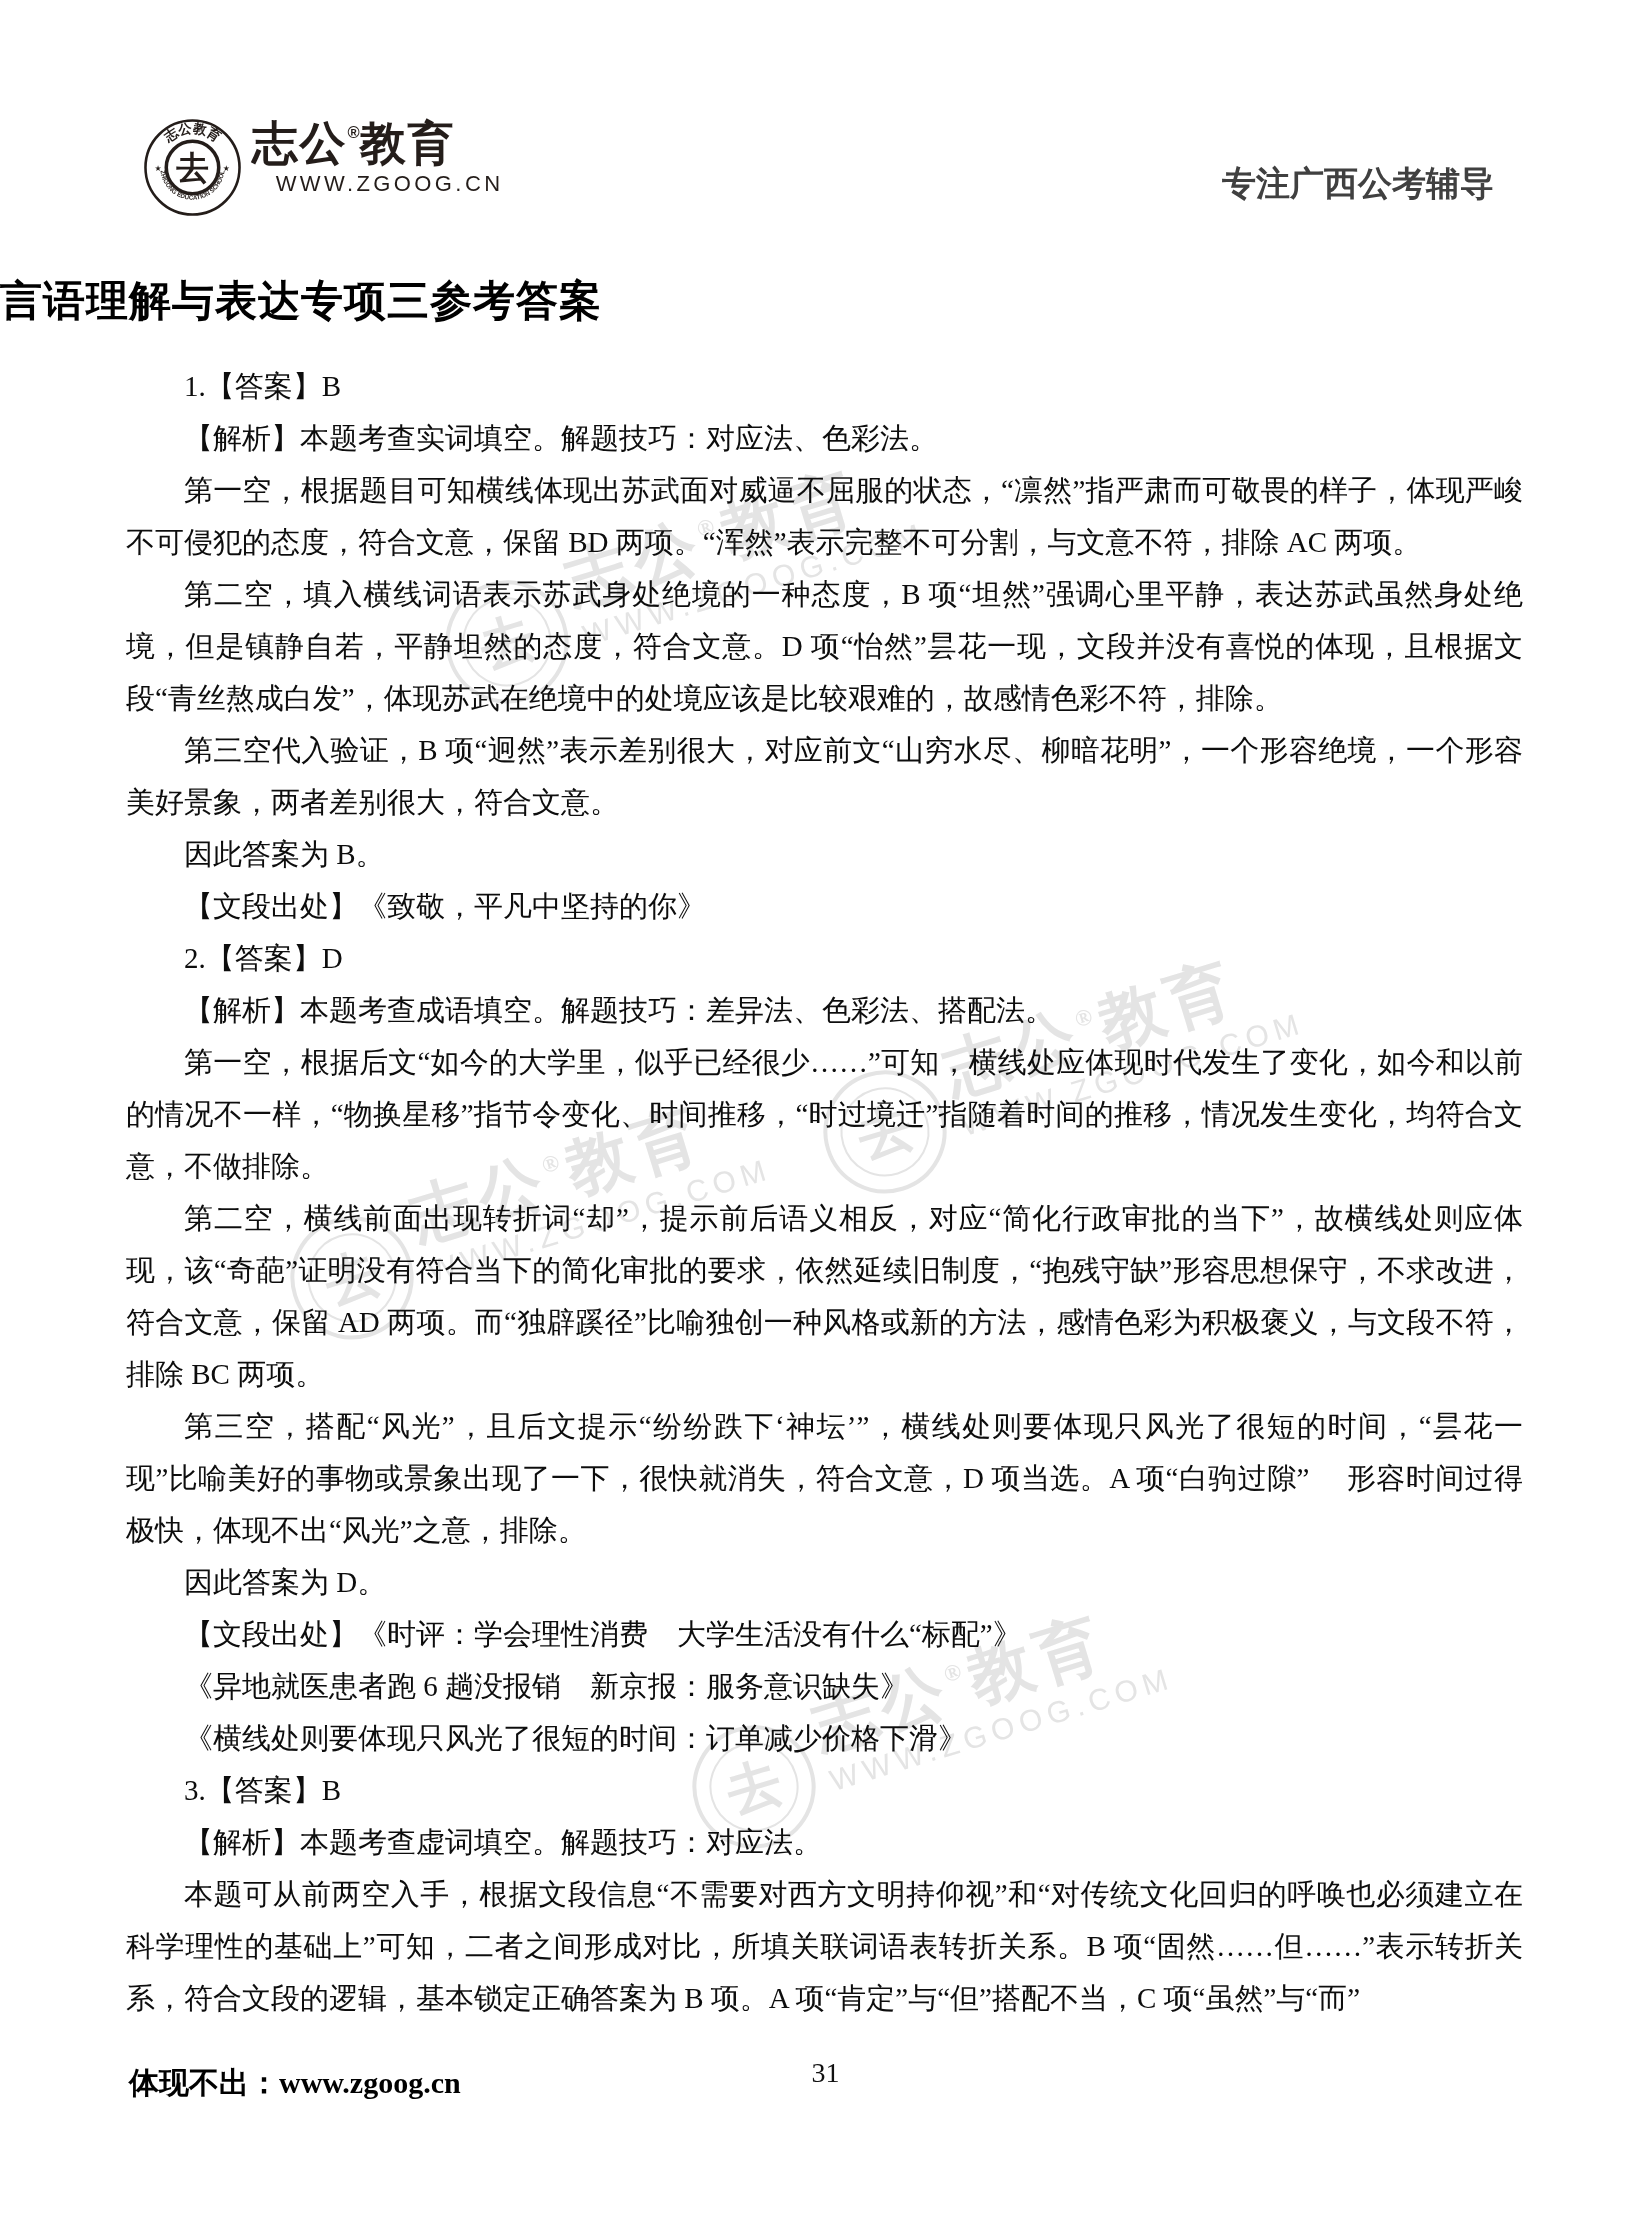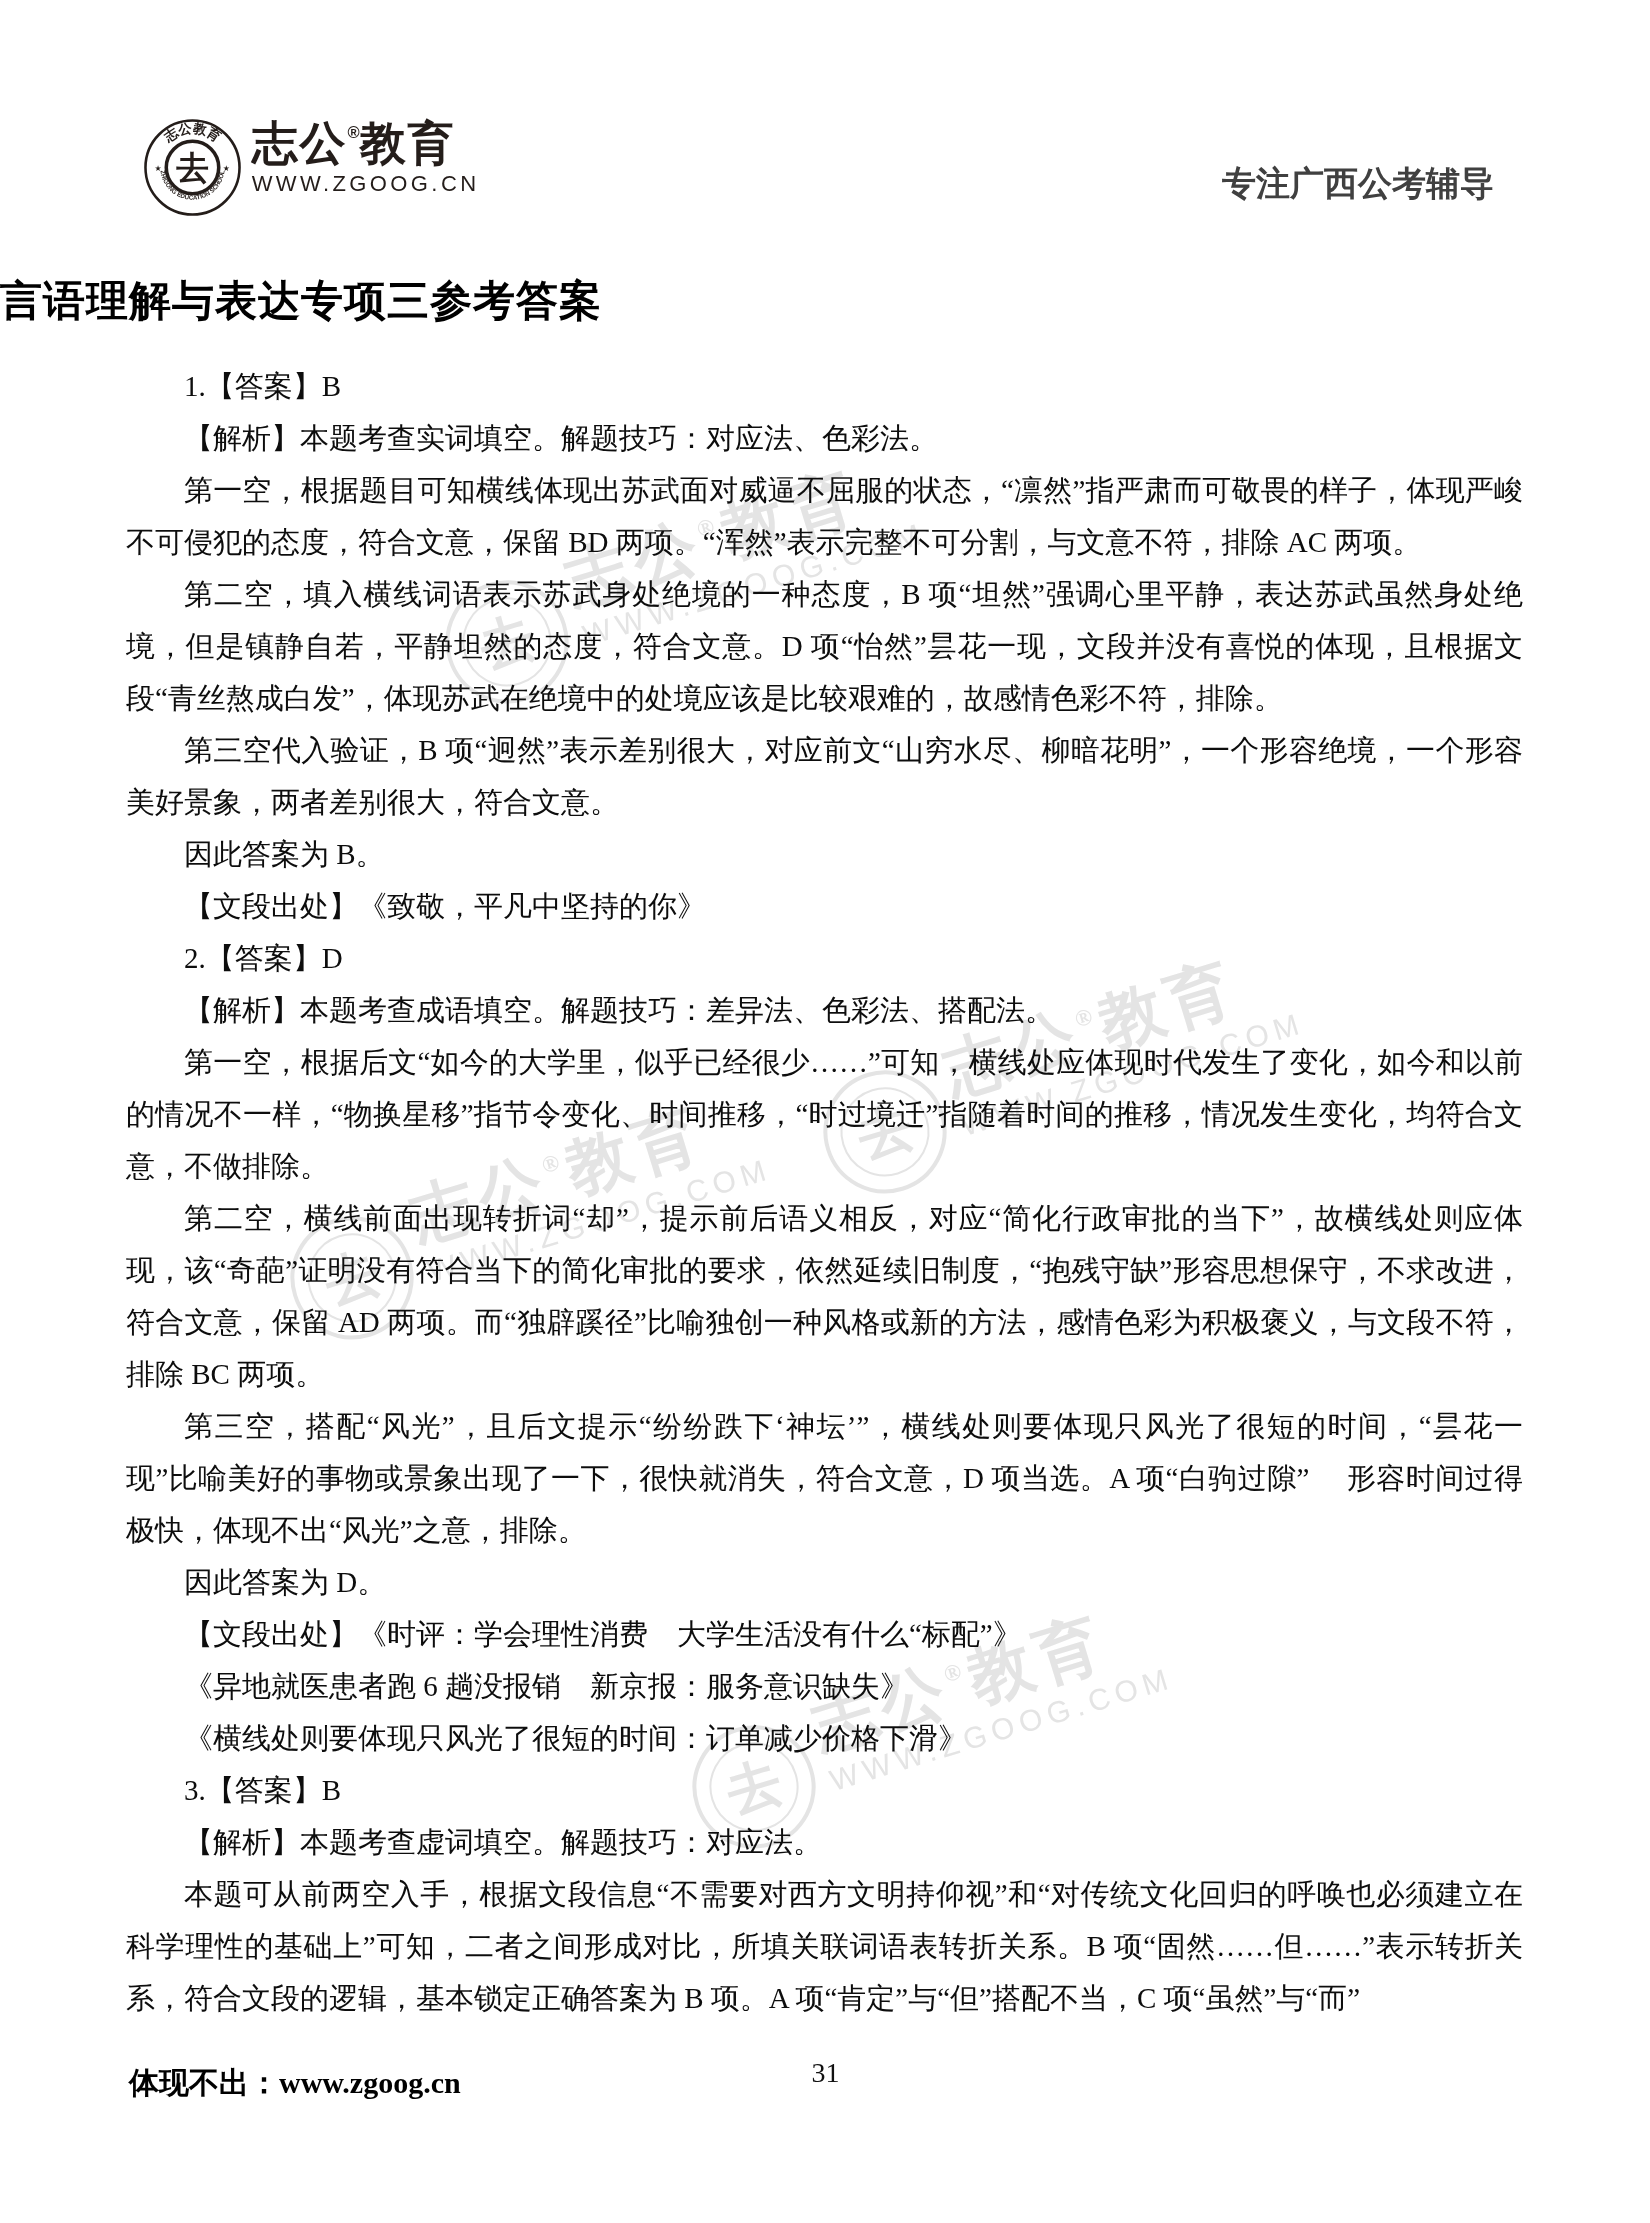--- a/index.html
+++ b/index.html
@@ -30,21 +30,21 @@
   .logo { position:absolute; left:143px; top:118px; z-index:2; display:flex; align-items:flex-start; }
   .logo svg { display:block; }
   .brand-block { margin-left:9.7px; padding-top:1.9px; }
   .brand-name {
     font-family:"Liberation Sans","DejaVu Sans",sans-serif;
     font-size:46px; font-weight:900; color:#241d1a; letter-spacing:1.9px; line-height:1.0;
   }
   .brand-name sup { font-size:16.5px; vertical-align:21.3px; letter-spacing:0; }
   .brand-url {
     font-family:"Liberation Sans","DejaVu Sans",sans-serif;
-    font-size:22px; color:#241d1a; letter-spacing:3.4px; margin-top:4.9px; font-weight:500;
+    font-size:22px; color:#241d1a; letter-spacing:3.4px; margin-top:4.9px; font-weight:500;margin-left:24px;
   }
   .tagline {
     position:absolute; right:157px; top:161px; z-index:2;
     font-size:34px; font-weight:bold; color:#404040;
   }
   
   .doc-title {
     position:absolute; left:0; right:0; top:273px; z-index:2;
     text-align:left; font-size:42px; font-weight:bold; color:#000; margin:0;
     letter-spacing:1px;

